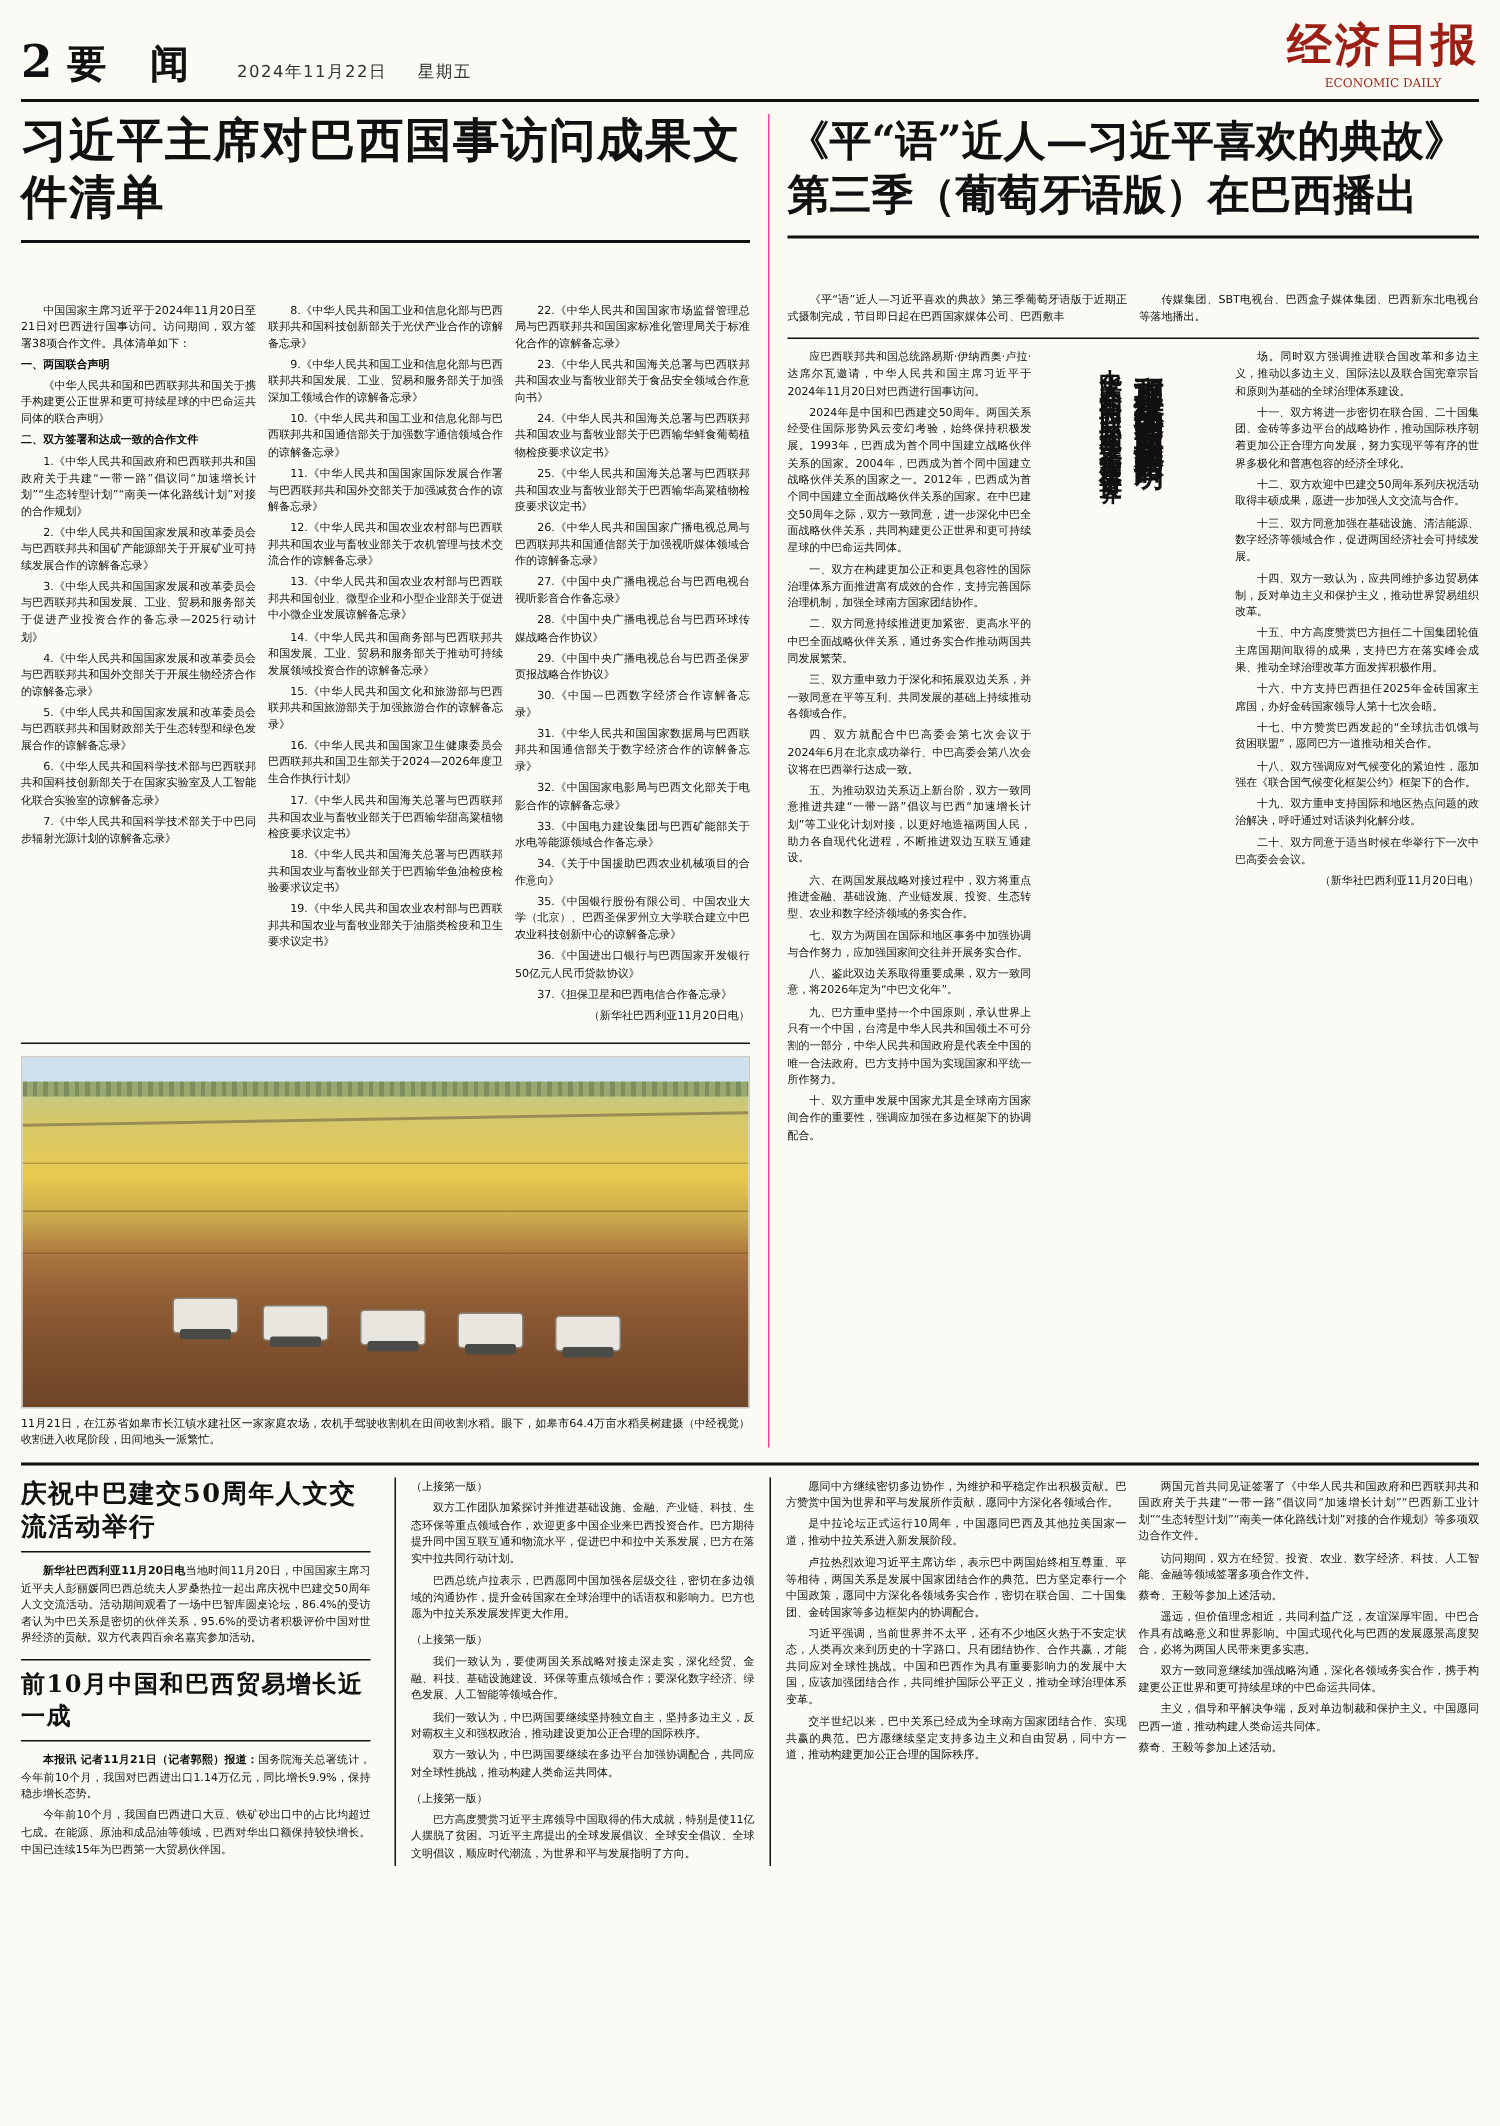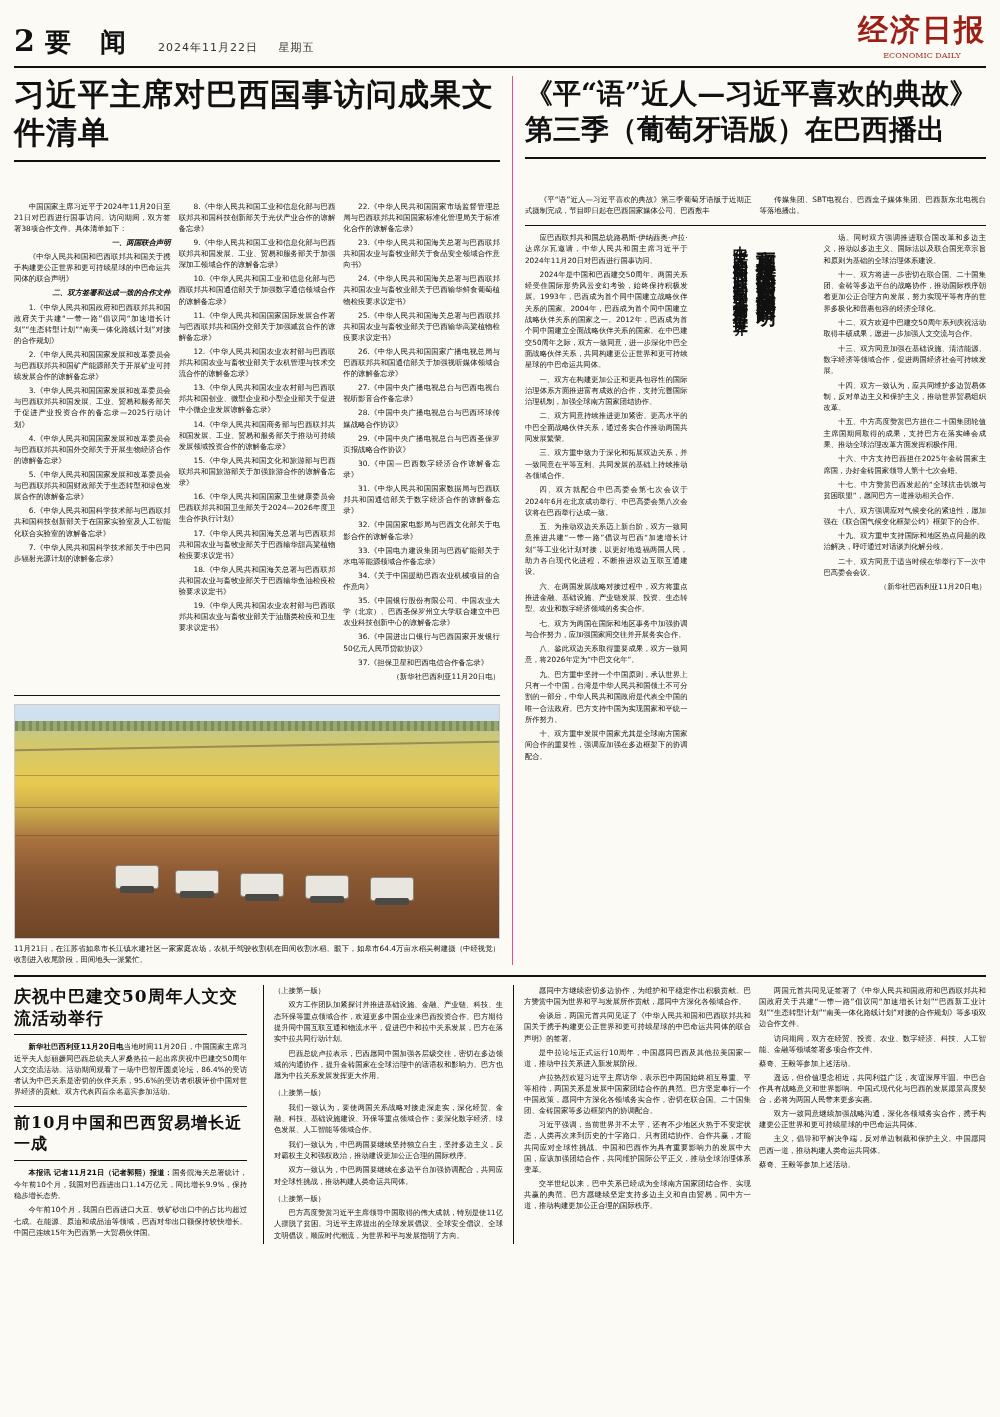--- a/index.html
+++ b/index.html
@@ -34,21 +34,21 @@
   .headline-right{font-size:28px;font-weight:bold;line-height:1.3;letter-spacing:0px;
      font-family:"DejaVu Serif","Liberation Serif",serif;border-bottom:2px solid #111;padding-bottom:8px;margin-bottom:2px;}
 
   .cols3{display:flex;gap:8px;font-size:7.4px;line-height:1.5;text-align:justify;}
   .cols3 > div{flex:1;margin-top:33px;}
   .cols2{display:flex;gap:8px;font-size:7.4px;line-height:1.5;text-align:justify;}
   .cols2 > div{flex:1;}
 
   p{margin:0 0 3px 0;}
   .ind{text-indent:2em;}
-  .center-b{text-align:right;font-weight:bold;font-style:italic;}
+  .center-b{text-align:left;font-weight:bold;}
   .lead{font-weight:bold;}
 
   
   .vtitle-wrap{display:flex;flex-direction:row-reverse;gap:4px;align-items:flex-start;justify-content:center;
      padding:2px 4px;}
   .vtitle{writing-mode:vertical-rl;text-orientation:upright;font-family:"DejaVu Serif","Liberation Serif",serif;
      font-weight:bold;letter-spacing:3px;}
   .vt-big{font-size:20px;}
   .vt-small{font-size:15px;}
 
@@ -256,21 +256,20 @@
         <p class="ind">双方一致认为，中巴两国要继续在多边平台加强协调配合，共同应对全球性挑战，推动构建人类命运共同体。</p>
         <p class="cont-note" style="margin-top:6px">（上接第一版）</p>
         <p class="ind">巴方高度赞赏习近平主席领导中国取得的伟大成就，特别是使11亿人摆脱了贫困。习近平主席提出的全球发展倡议、全球安全倡议、全球文明倡议，顺应时代潮流，为世界和平与发展指明了方向。</p>
       </div>
     </div>
 
     <div class="low-right">
       <div class="cols2">
         <div>
           <p class="ind">愿同中方继续密切多边协作，为维护和平稳定作出积极贡献。巴方赞赏中国为世界和平与发展所作贡献，愿同中方深化各领域合作。</p>
-          <p class="ind">会谈后，两国元首共同见证了《中华人民共和国和巴西联邦共和国关于携手构建更公正世界和更可持续星球的中巴命运共同体的联合声明》的签署。</p>
           <p class="ind">是中拉论坛正式运行10周年，中国愿同巴西及其他拉美国家一道，推动中拉关系进入新发展阶段。</p>
           <p class="ind">卢拉热烈欢迎习近平主席访华，表示巴中两国始终相互尊重、平等相待，两国关系是发展中国家团结合作的典范。巴方坚定奉行一个中国政策，愿同中方深化各领域务实合作，密切在联合国、二十国集团、金砖国家等多边框架内的协调配合。</p>
           <p class="ind">习近平强调，当前世界并不太平，还有不少地区火热于不安定状态，人类再次来到历史的十字路口。只有团结协作、合作共赢，才能共同应对全球性挑战。中国和巴西作为具有重要影响力的发展中大国，应该加强团结合作，共同维护国际公平正义，推动全球治理体系变革。</p>
           <p class="ind">交半世纪以来，巴中关系已经成为全球南方国家团结合作、实现共赢的典范。巴方愿继续坚定支持多边主义和自由贸易，同中方一道，推动构建更加公正合理的国际秩序。</p>
         </div>
         <div>
           <p class="ind">两国元首共同见证签署了《中华人民共和国政府和巴西联邦共和国政府关于共建“一带一路”倡议同“加速增长计划”“巴西新工业计划”“生态转型计划”“南美一体化路线计划”对接的合作规划》等多项双边合作文件。</p>
           <p class="ind">访问期间，双方在经贸、投资、农业、数字经济、科技、人工智能、金融等领域签署多项合作文件。</p>
           <p>蔡奇、王毅等参加上述活动。</p>
           <p class="ind">遥远，但价值理念相近，共同利益广泛，友谊深厚牢固。中巴合作具有战略意义和世界影响。中国式现代化与巴西的发展愿景高度契合，必将为两国人民带来更多实惠。</p>

